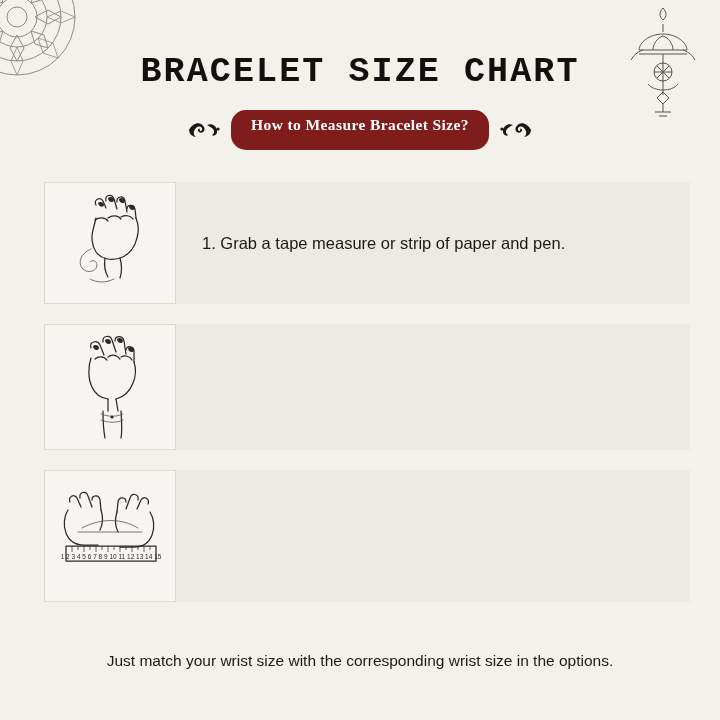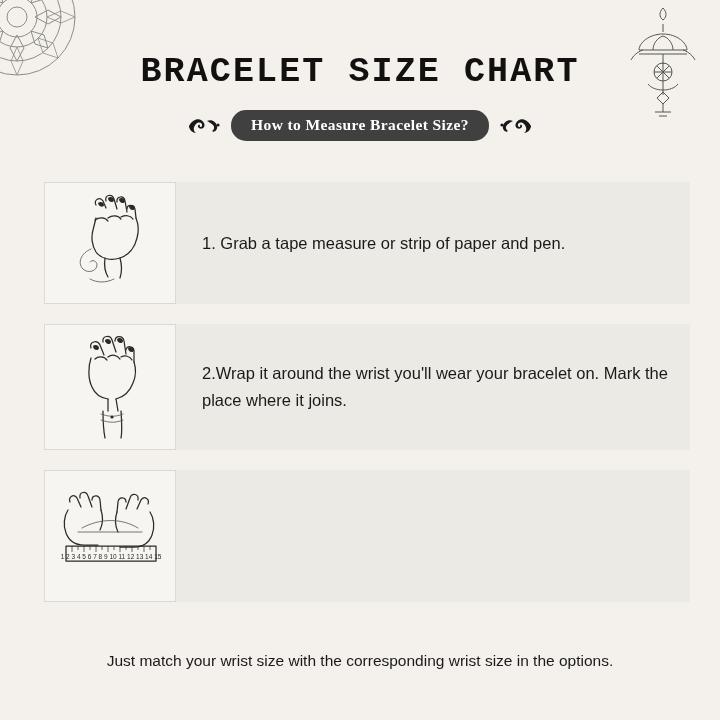--- a/index.html
+++ b/index.html
@@ -62,24 +62,24 @@
     align-items: center;
     justify-content: center;
     gap: 10px;
   }
   .flourish {
     width: 34px;
     height: 24px;
     flex: 0 0 auto;
   }
   .pill {
-    background: #404040;
+    background: #7f1d1d;
     color: #ffffff;
     border-radius: 15px;
-    padding: 6px 20px 7px;
+    padding: 6px 20px 16px;
     font-family: "Liberation Serif", serif;
     font-size: 15.5px;
     font-weight: 700;
     letter-spacing: .4px;
     white-space: nowrap;
   }
 
   
   .steps {
     position: absolute;
@@ -265,21 +265,20 @@
             <path d="M66 11 c2 -2 6 -1 6 2 c0 3 -6 3 -6 -2z"></path>
             <path d="M77 20 c2 -2 6 -1 6 2 c0 3 -6 3 -6 -2z"></path>
           </g>
           <g class="ln-thin">
             <path d="M50 86 c8 3 15 3 22 0"></path>
             <path d="M50 92 c8 3 15 3 22 0"></path>
           </g>
           <circle cx="61" cy="89" r="1.6" fill="#2a2a28"></circle>
         </svg>
       </div>
-      <div class="step-text">2.Wrap it around the wrist you'll wear your bracelet on. Mark the place where it joins.</div>
     </div>
 
     <div class="step step-3">
       <div class="thumb">
         <svg width="124" height="124" viewBox="0 0 124 124">
           <g class="ln">
             <path d="M22 28 c-2 -5 4 -9 7 -4 l4 9"></path>
             <path d="M32 24 c-1 -6 6 -8 8 -2 l4 11"></path>
             <path d="M44 26 c0 -5 7 -6 8 0 l1 10"></path>
             <path d="M20 36 c-4 6 -5 16 -2 23 c3 8 10 12 18 12 l14 0"></path>

